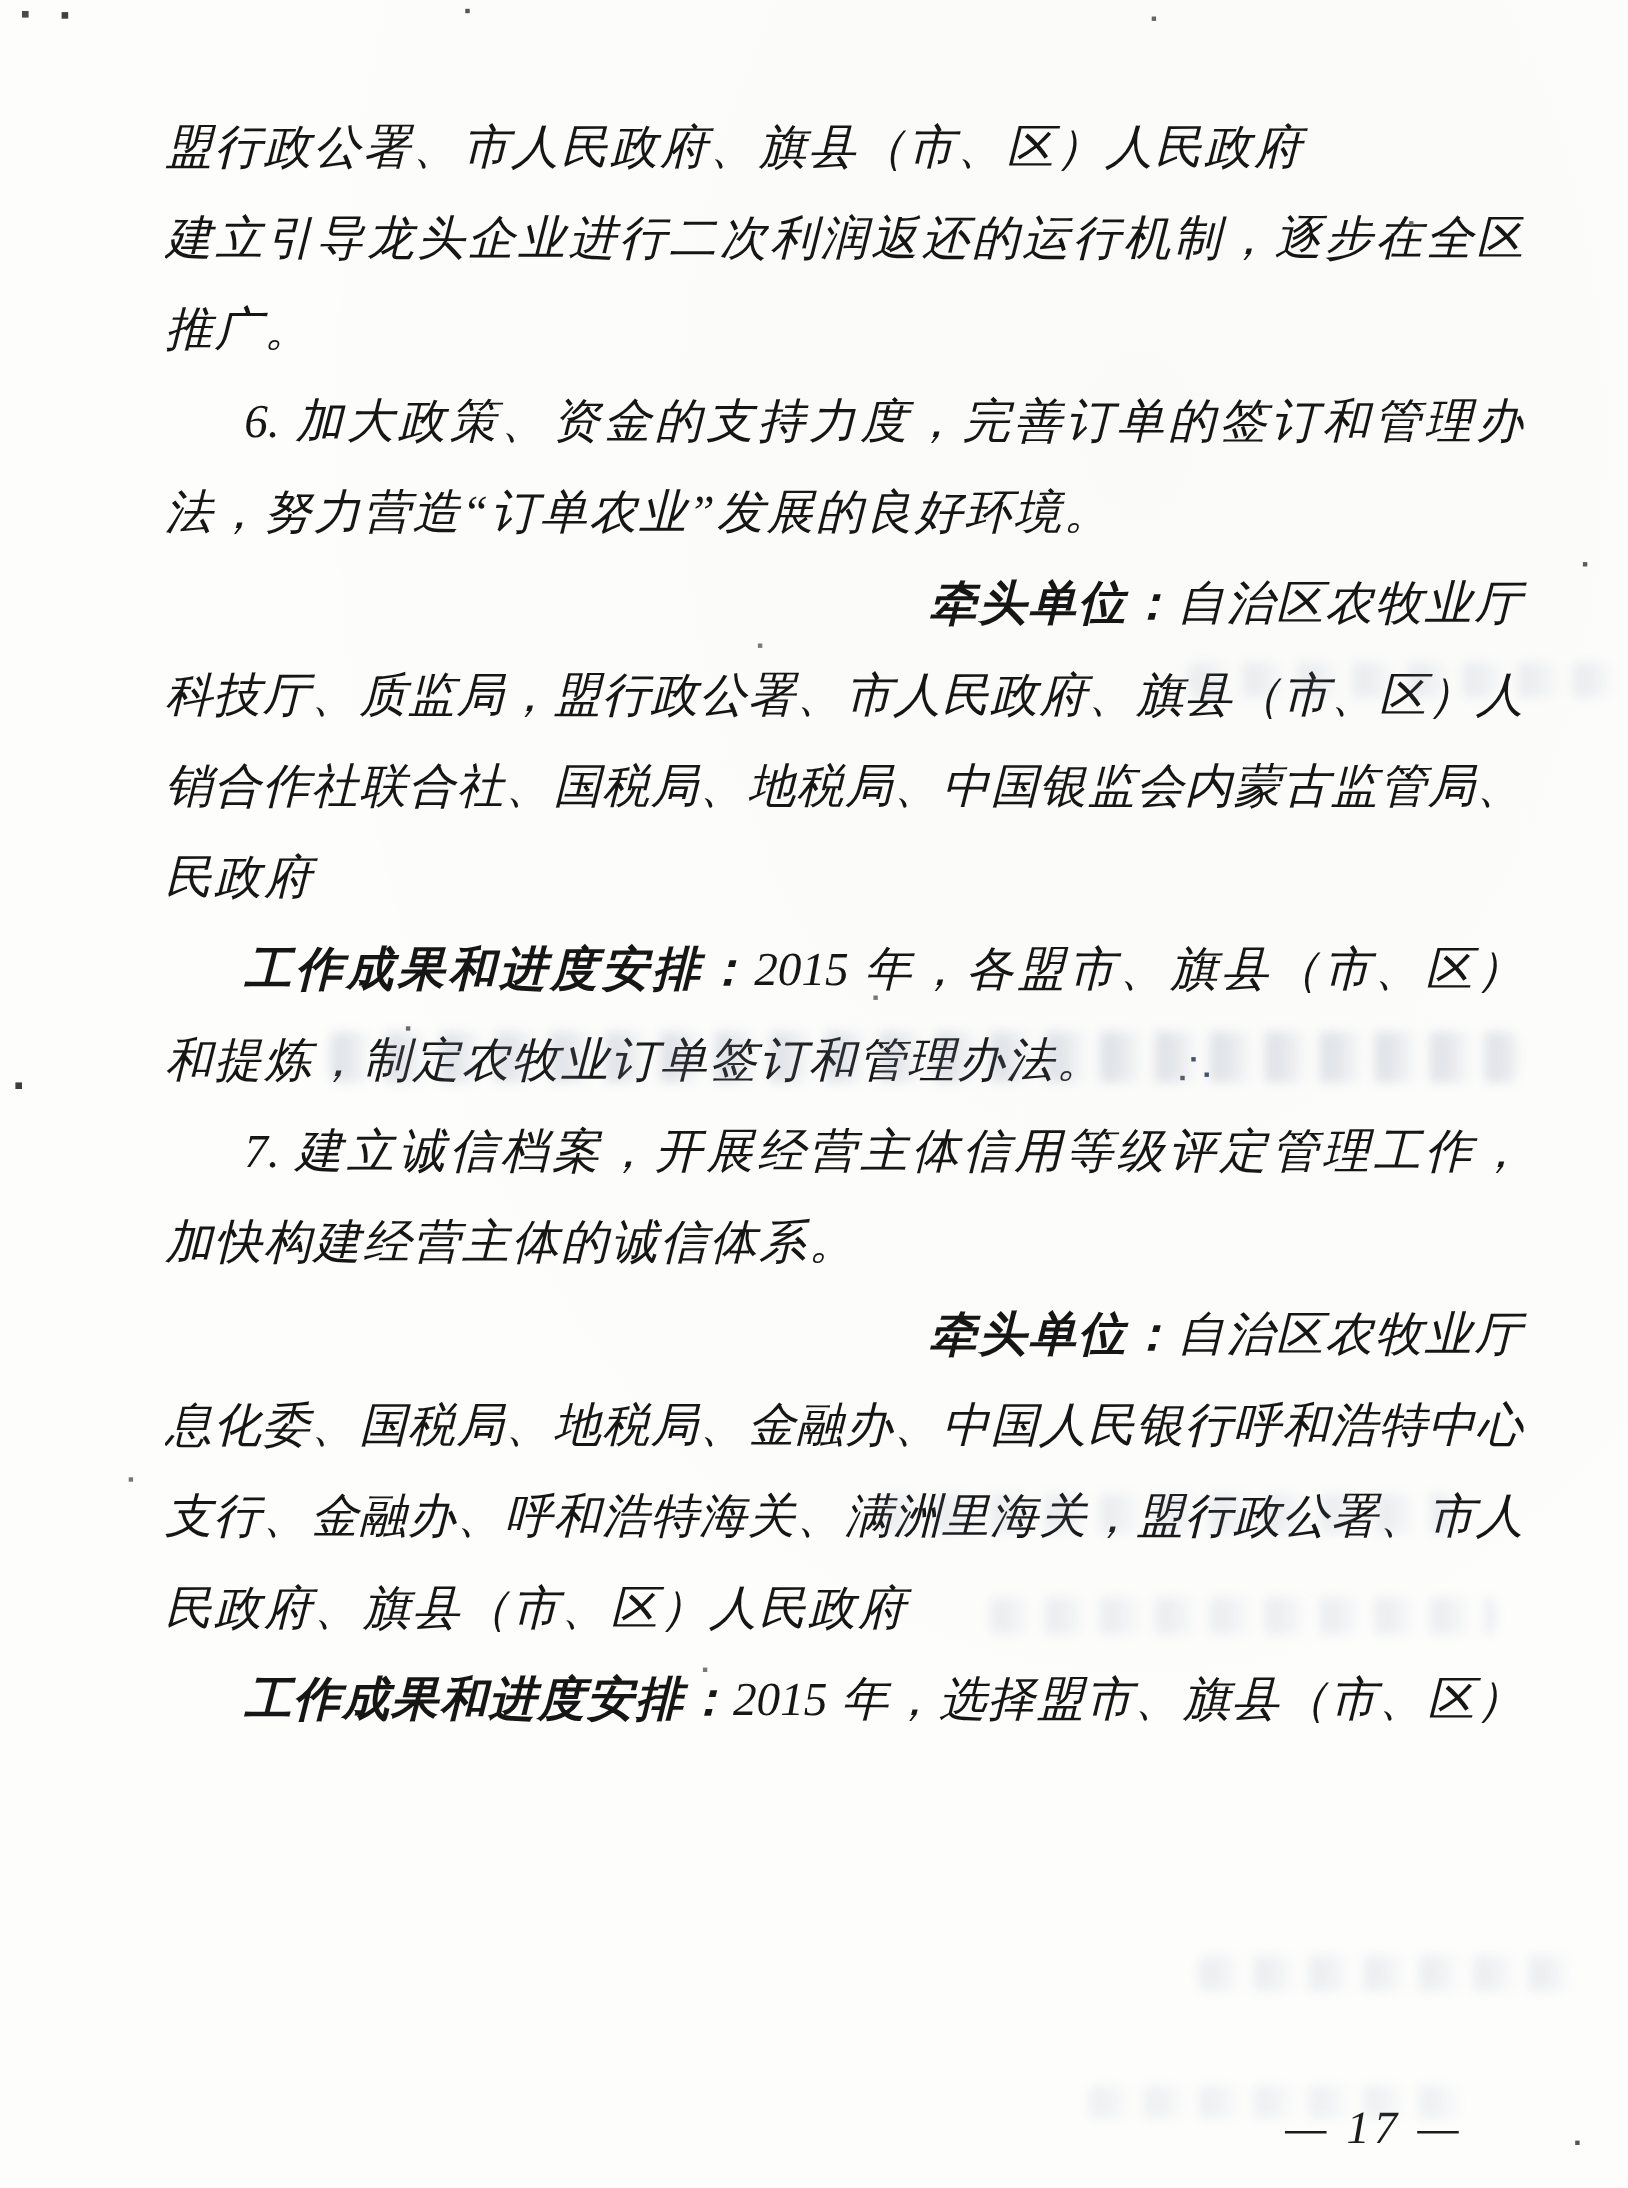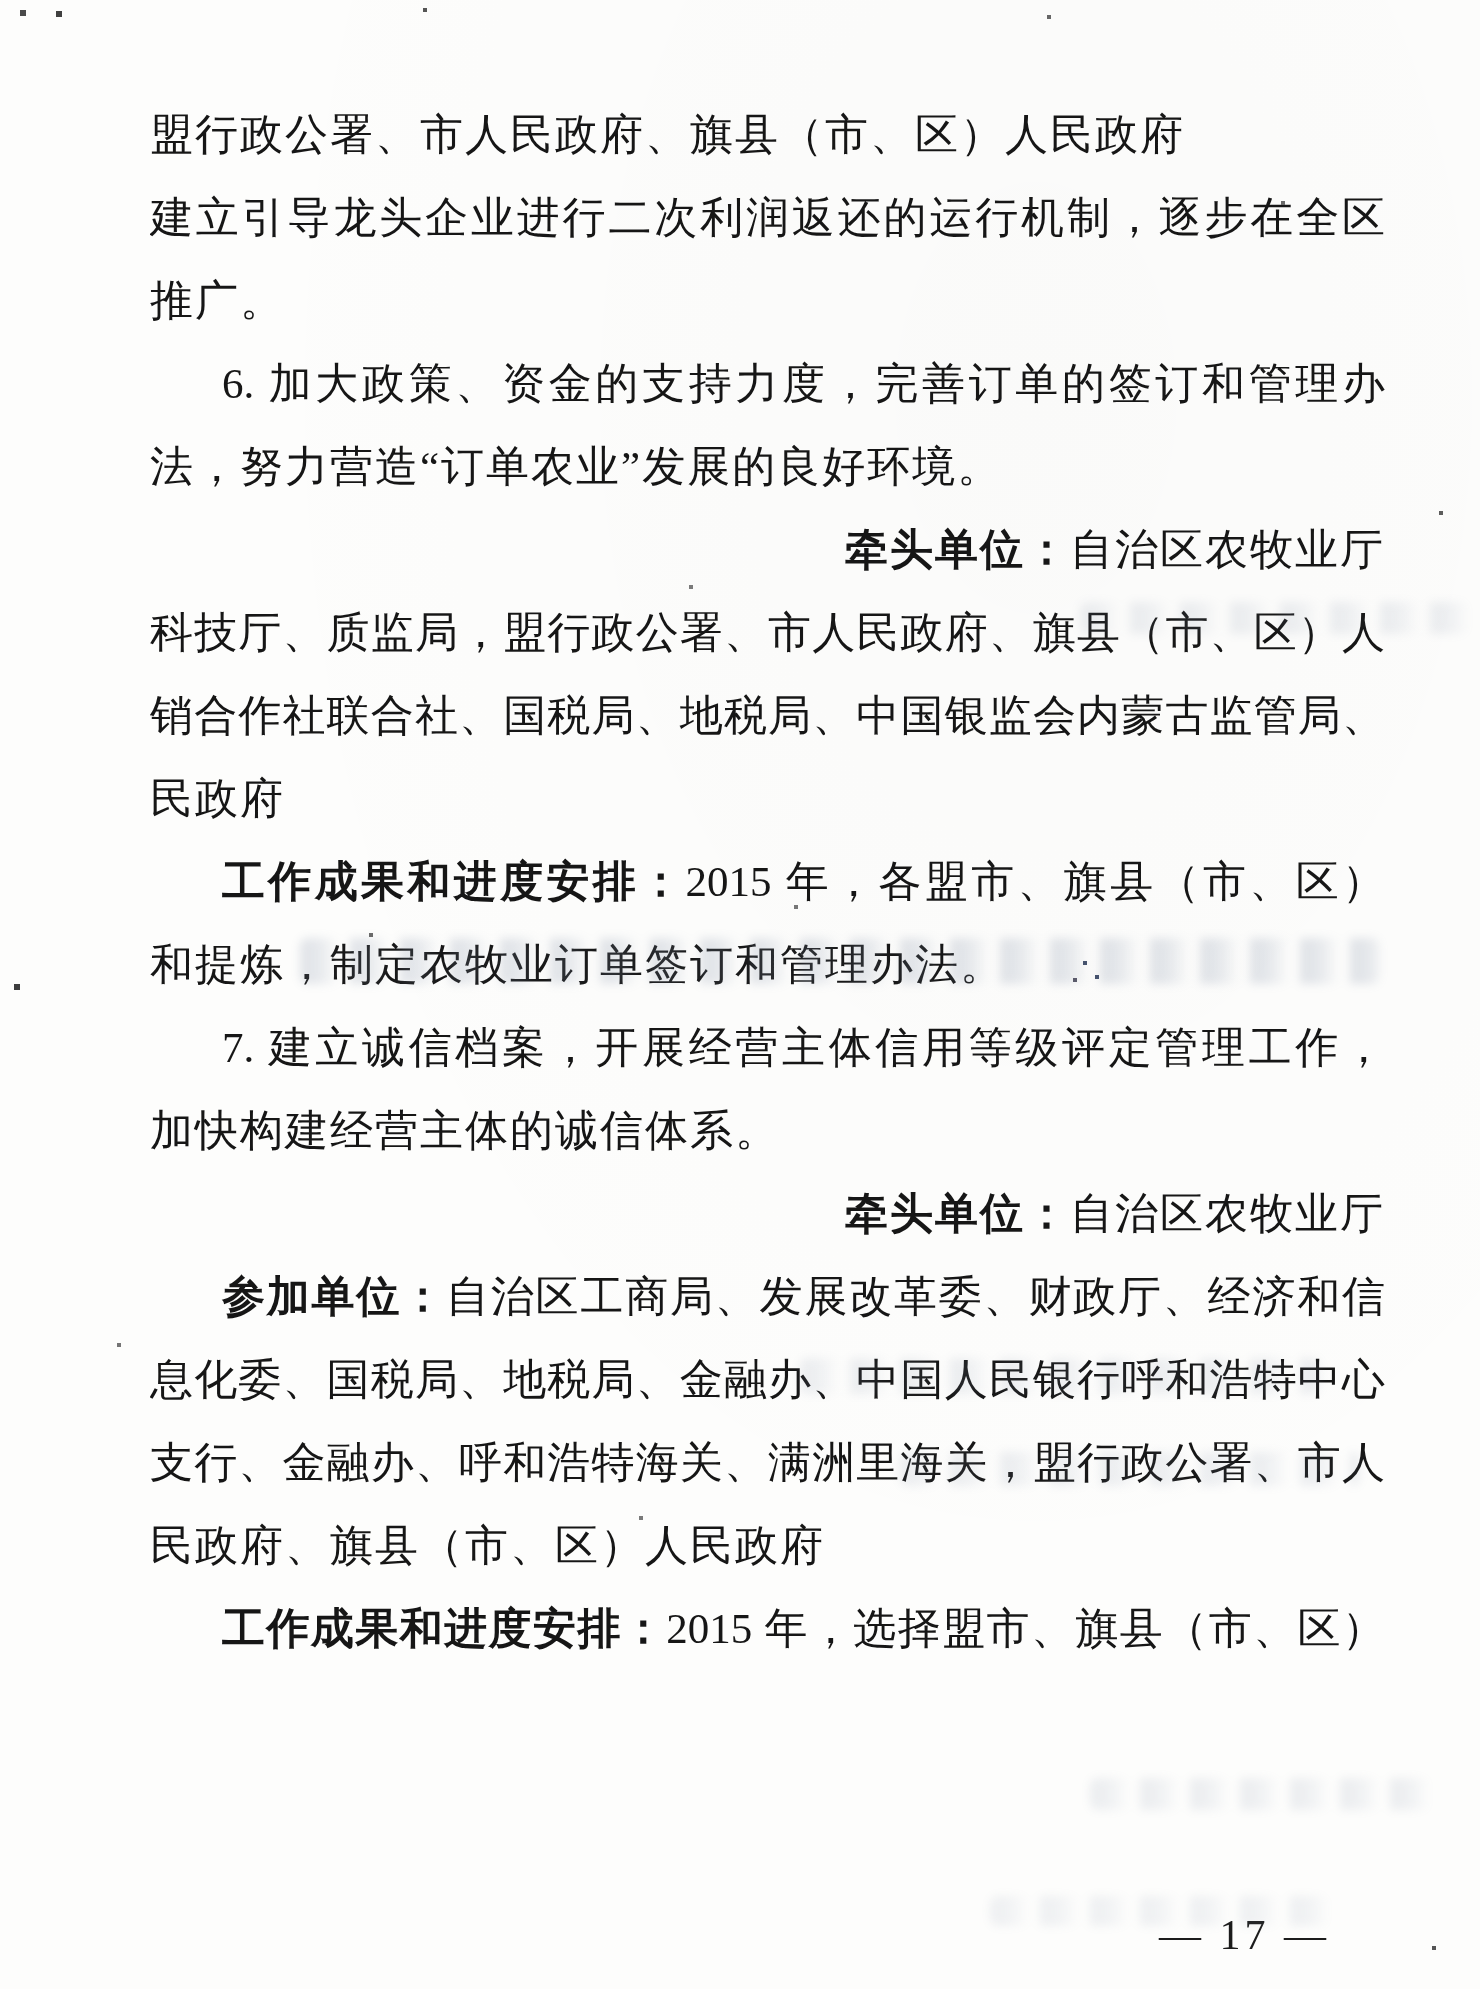--- a/index.html
+++ b/index.html
@@ -9,20 +9,21 @@
     background:#fdfdfc;
     font-family:"Liberation Serif","DejaVu Serif",serif;
     color:#161616;
     overflow:hidden;
   }
   .page {
     position:absolute; inset:0;
     background:
       radial-gradient(ellipse at 70% 20%, rgba(0,0,0,0.012), transparent 60%),
       #fdfdfc;
+    font-style: italic;
   }
   .text-block {
     position:absolute;
     left:150px; top:93px; width:1235px;
   }
   .line {
     height:83px;
     line-height:83px;
     font-size:43px;
     letter-spacing:2px;
@@ -103,21 +104,20 @@
     <div class="line"><span>法，努力营造“订单农业”发展的良好环境。</span></div>
     <div class="line indent"><b>牵头单位：</b><span>自治区农牧业厅</span></div>
     <div class="line justify"><span>科技厅、质监局，盟行政公署、市人民政府、旗县（市、区）人</span></div>
     <div class="line justify"><span>销合作社联合社、国税局、地税局、中国银监会内蒙古监管局、</span></div>
     <div class="line"><span>民政府</span></div>
     <div class="line indent justify"><b>工作成果和进度安排：</b><span>2015 年，各盟市、旗县（市、区）</span></div>
     <div class="line"><span>和提炼，制定农牧业订单签订和管理办法。</span></div>
     <div class="line indent justify"><span>7. 建立诚信档案，开展经营主体信用等级评定管理工作，</span></div>
     <div class="line"><span>加快构建经营主体的诚信体系。</span></div>
     <div class="line indent"><b>牵头单位：</b><span>自治区农牧业厅</span></div>
-    <div class="line indent justify"><b>参加单位：</b><span>自治区工商局、发展改革委、财政厅、经济和信</span></div>
     <div class="line justify"><span>息化委、国税局、地税局、金融办、中国人民银行呼和浩特中心</span></div>
     <div class="line justify"><span>支行、金融办、呼和浩特海关、满洲里海关，盟行政公署、市人</span></div>
     <div class="line"><span>民政府、旗县（市、区）人民政府</span></div>
     <div class="line indent justify"><b>工作成果和进度安排：</b><span>2015 年，选择盟市、旗县（市、区）</span></div>
   </div>
 
   <div class="page-number">— 17 —</div>
 
   <div class="ghost g1"></div>
   <div class="ghost g2"></div>

